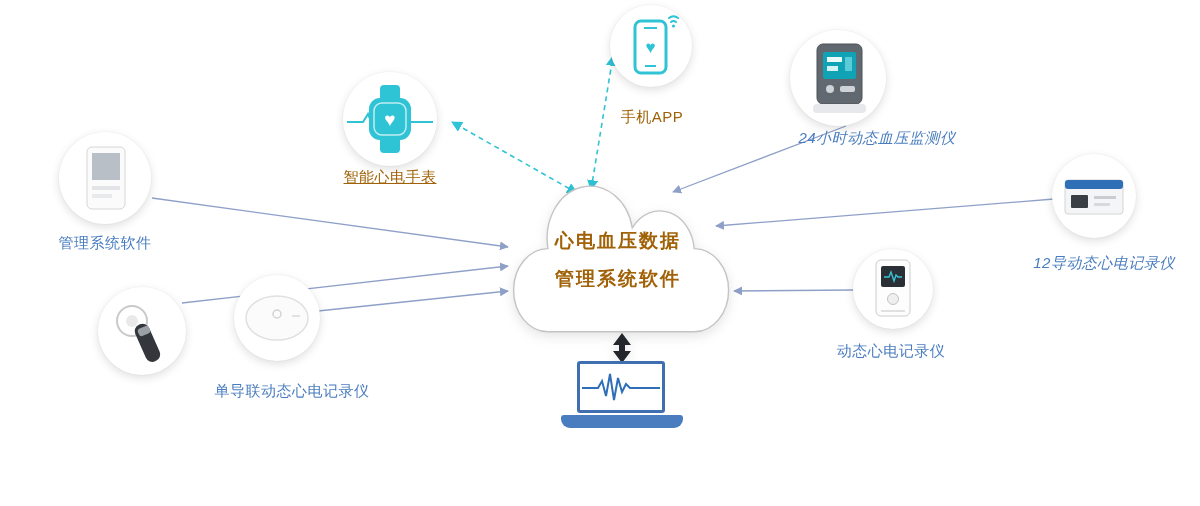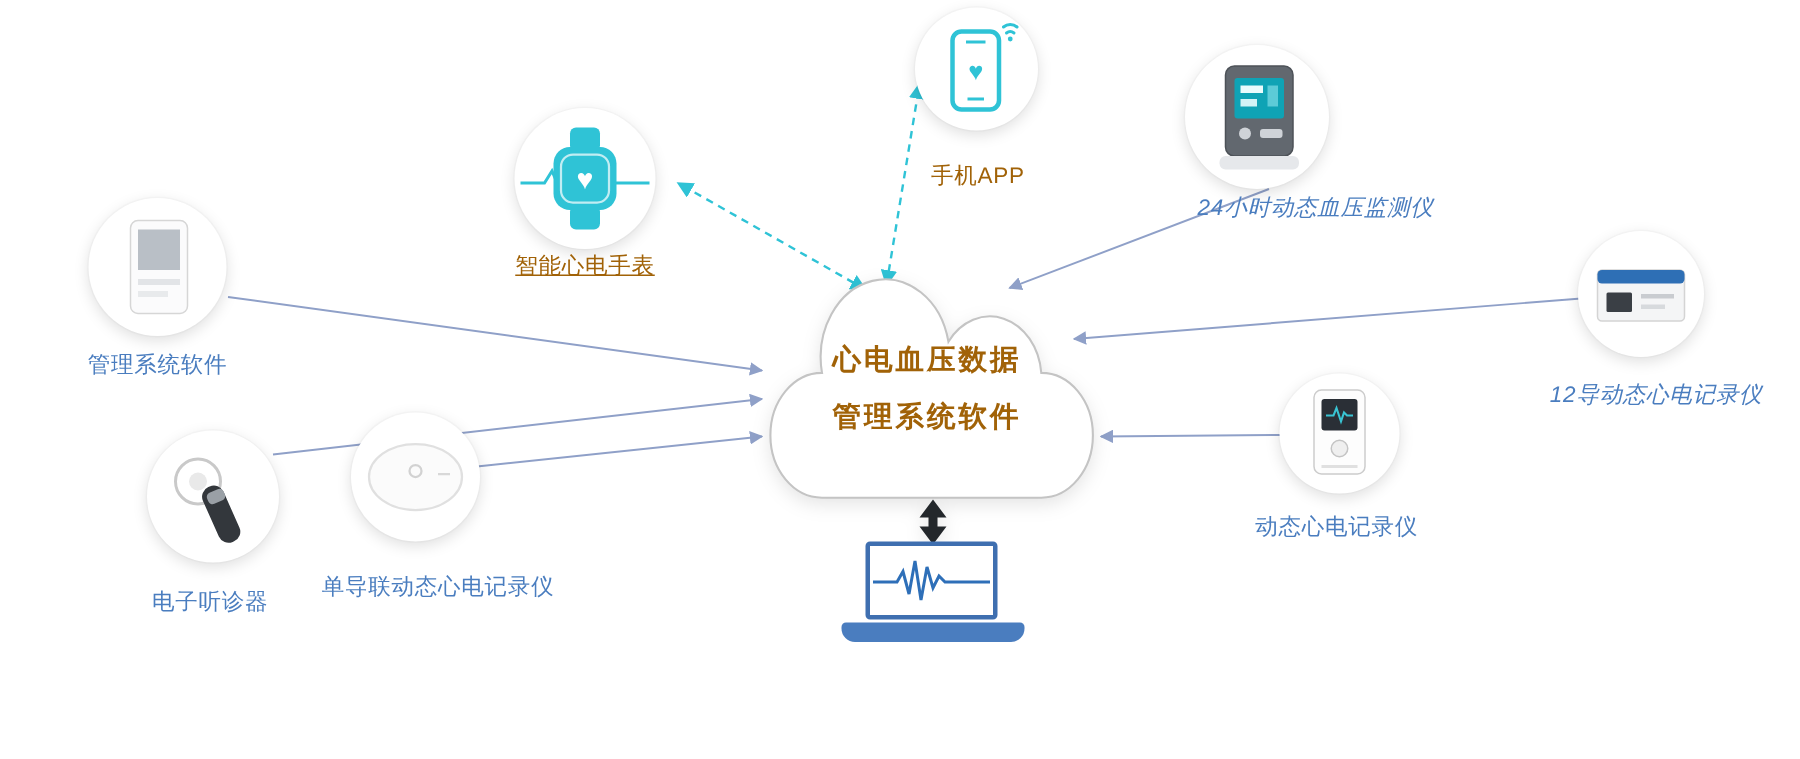--- a/index.html
+++ b/index.html
@@ -79,21 +79,20 @@
   <div class="lbl" style="left:25px;top:234px;width:160px;">管理系统软件</div>
 
   <div class="node" style="left:98px;top:287px;width:88px;height:88px;">
     <svg width="88" height="88" viewBox="0 0 88 88">
       <circle cx="34" cy="34" r="15" fill="#ffffff" stroke="#c9c9c9" stroke-width="2"></circle>
       <circle cx="34" cy="34" r="6" fill="#e9e9e9"></circle>
       <rect x="42" y="36" width="15" height="40" rx="7" fill="#33373c" transform="rotate(-24 49 56)"></rect>
       <rect x="40" y="40" width="12" height="8" rx="3" fill="#9aa0a6" transform="rotate(-24 46 44)"></rect>
     </svg>
   </div>
-  <div class="lbl" style="left:60px;top:392px;width:160px;">电子听诊器</div>
 
   <div class="node" style="left:234px;top:275px;width:86px;height:86px;">
     <svg width="86" height="86" viewBox="0 0 86 86">
       <ellipse cx="43" cy="43" rx="31" ry="22" fill="#fbfbfb" stroke="#e0e0e0" stroke-width="1.5"></ellipse>
       <circle cx="43" cy="39" r="4" fill="none" stroke="#d2d2d2" stroke-width="1.5"></circle>
       <line x1="58" y1="41" x2="66" y2="41" stroke="#d8d8d8" stroke-width="1.5"></line>
     </svg>
   </div>
   <div class="lbl" style="left:212px;top:382px;width:160px;">单导联动态心电记录仪</div>
 

